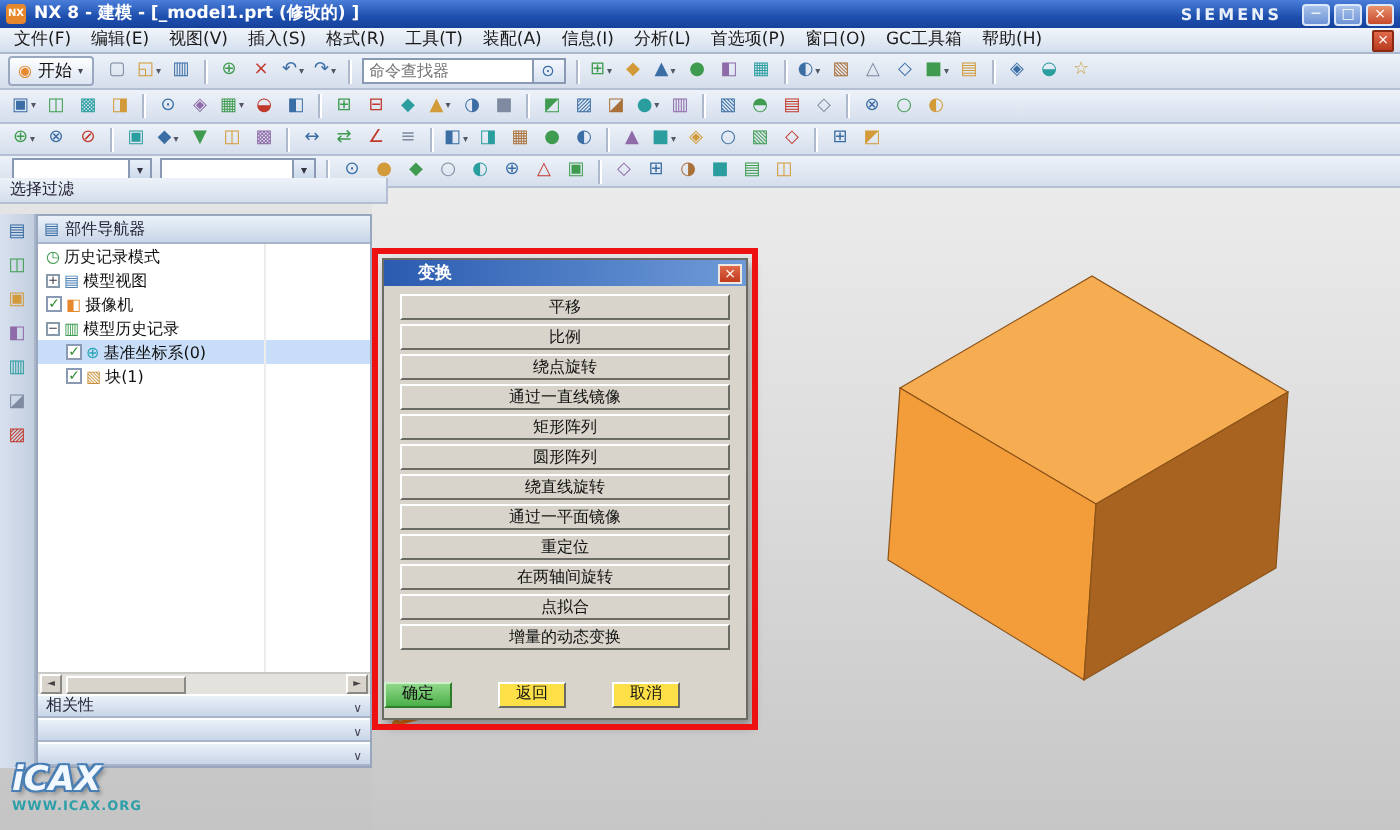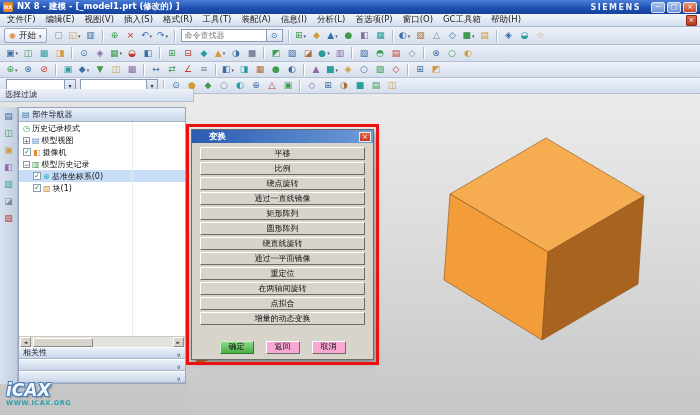--- a/index.html
+++ b/index.html
@@ -76,22 +76,22 @@
   .triad{position:absolute;left:6px;top:246px;z-index:10;}
 
   
   .red-frame{position:absolute;left:186px;top:124px;width:193px;height:241px;border:3px solid #EE1111;z-index:40;pointer-events:none;}
   .dialog{position:absolute;left:191px;top:129px;width:183px;height:231px;background:#D8D4CB;border:1px solid #6B6B66;box-shadow:2px 3px 5px rgba(0,0,0,.35);z-index:30;display:flex;flex-direction:column;}
   .dlg-title{height:13px;background:linear-gradient(90deg,#2B5BB0,#6E9BD8);display:flex;align-items:center;padding:0 2px 0 17px;flex:0 0 auto;}
   .dlg-title-text{flex:1;color:#fff;font-size:8.5px;font-weight:bold;}
   .dlg-close{width:12px;height:10px;background:linear-gradient(#E06A4A,#C03A1E);border:1px solid #F0E8E0;color:#fff;font-size:7px;line-height:8px;text-align:center;}
   .dlg-body{flex:1;padding:4px 8px 2px;display:flex;flex-direction:column;gap:2px;align-items:stretch;}
   .dlg-opt{height:13px;background:#D8D4CB;border:1px solid;border-color:#FFFFFF #6B6B66 #6B6B66 #FFFFFF;font-size:8px;line-height:10px;font-family:Liberation Sans, sans-serif;color:#111;padding:0;}
-  .dlg-footer{height:20px;display:flex;align-items:center;justify-content:center;gap:12px;padding-bottom:4px;flex:0 0 auto;}
-  .dlg-foot{height:13px;font-size:8px;border:1px solid;border-color:#FFFFFF #6B6B66 #6B6B66 #FFFFFF;background:#f9a8d4;padding:0 8px;font-family:inherit;line-height:10px;color:#111;}
+  .dlg-footer{height:20px;display:flex;align-items:center;justify-content:flex-start;gap:23px;padding-bottom:4px;flex:0 0 auto;}
+  .dlg-foot{height:13px;font-size:8px;border:1px solid;border-color:#FFFFFF #6B6B66 #6B6B66 #FFFFFF;background:#fde047;padding:0 8px;font-family:inherit;line-height:10px;color:#111;}
   .dlg-foot.ok{background:linear-gradient(#8FD88A,#4CAF48);border-color:#CFEFCB #2E7D2A #2E7D2A #CFEFCB;}
 
   
   .watermark{position:absolute;left:6px;top:382px;z-index:50;line-height:1;}
   .wm-logo{font-size:17px;font-weight:bold;font-style:italic;color:#F2F8FF;text-shadow:1px 1px 0 #4A7FB5,-1px 1px 0 #4A7FB5,1px -1px 0 #4A7FB5,-1px -1px 0 #4A7FB5,2px 2px 2px rgba(0,0,0,.3);}
   .wm-url{font-size:6.5px;letter-spacing:.5px;color:#2E9FA8;margin-top:1px;font-weight:bold;}
 </style>
 </head>
 <body>
 

